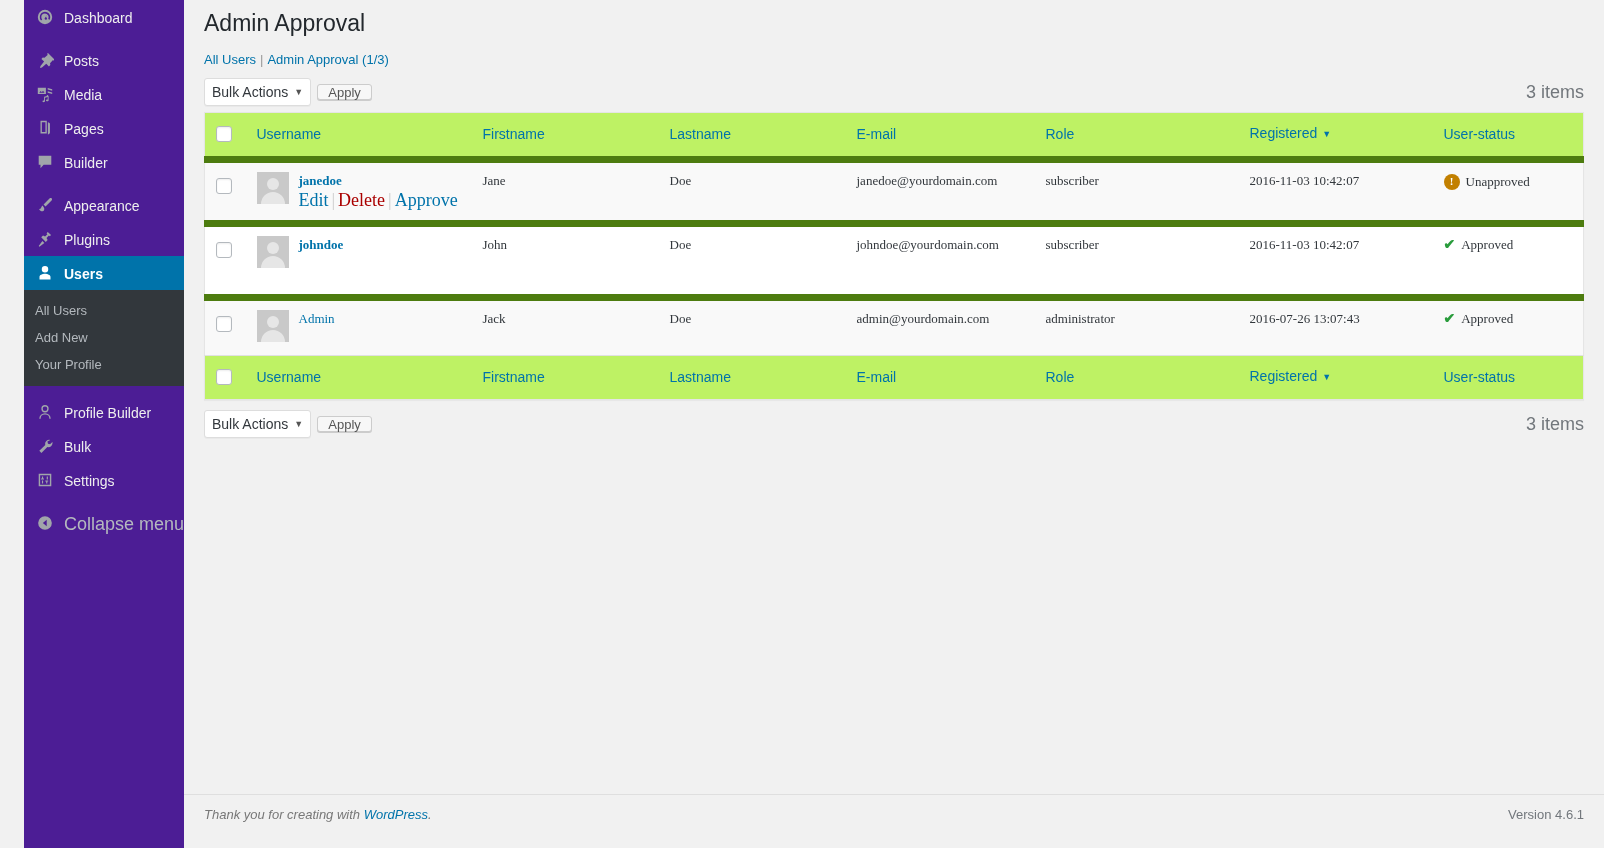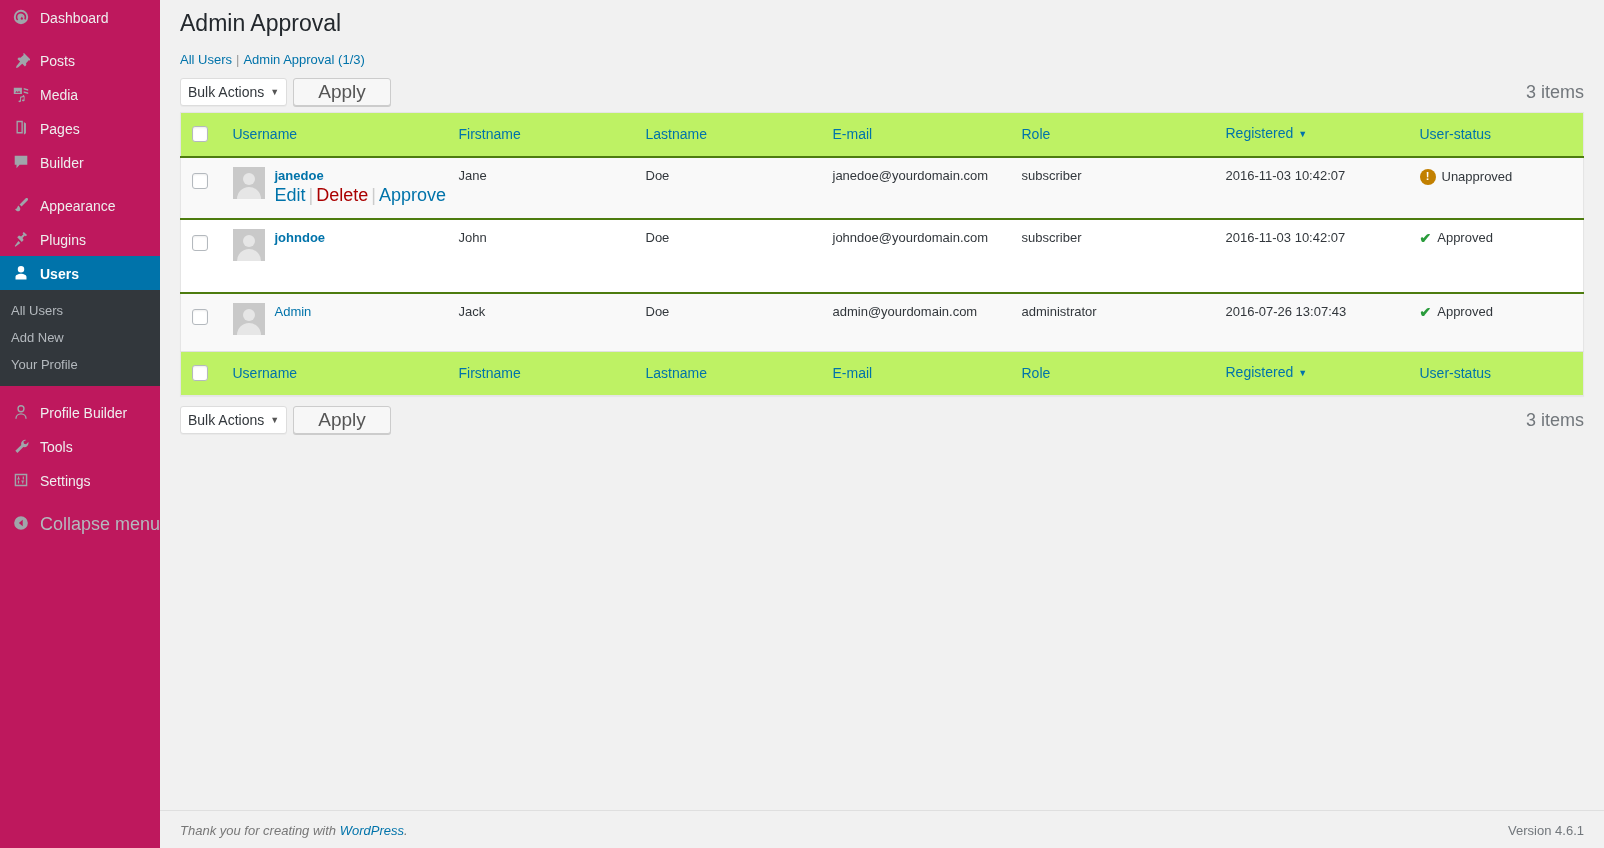--- a/index.html
+++ b/index.html
@@ -9,24 +9,25 @@
     overflow: hidden;
     background: #f1f1f1;
     font-family: "Liberation Sans", sans-serif;
     -webkit-font-smoothing: antialiased;
   }
   .wrap { display: flex; width: 1604px; height: 848px; }
 
   
   .adminmenu {
     width: 160px; min-width: 160px; height: 848px;
-    background: #be185d;
+    background: #4c1d95;
     color: #eee;
     position: relative;
     z-index: 5;
+    margin-left: 24px;
   }
   .menu-item {
     position: relative;
     display: flex; align-items: center;
     height: 34px;
     padding-left: 11px;
     font-size: 14px;
     color: #eee;
     cursor: pointer;
     white-space: nowrap;
@@ -118,27 +119,27 @@
     align-items: center;
     position: relative;
     cursor: pointer;
     box-shadow: 0 1px 0 rgba(0,0,0,.03);
   }
   .bulk-select .caret {
     position: absolute; right: 7px; top: 50%; margin-top: -4px;
     font-size: 9px; color: #555; line-height: 8px;
   }
   .btn {
-    height: 28px;
+    height: 16px;
     border: 1px solid #ccc;
     background: #f7f7f7;
     border-radius: 3px;
-    font-size: 19px;
+    font-size: 13px;
     color: #555;
-    padding: 0 24px;
+    padding: 0 10px;
     margin-left: 6px;
     cursor: pointer;
     box-shadow: 0 1px 0 #ccc;
     font-family: "Liberation Sans", sans-serif;
   }
   .displaying-num {
     position: absolute;
     right: 0;
     font-size: 18px;
     color: #72777c;
@@ -179,21 +180,21 @@
 
   .sort-caret { font-size: 9px; margin-left: 5px; position: relative; top: -1px; }
 
   table.wp-list-table tbody td {
     padding: 9px 10px;
     font-size: 13px;
     color: #32373c;
     vertical-align: top;
     line-height: 18px;
   }
-  tbody tr { border-top: 2px solid #4d7c0f; }
+  tbody tr { border-top: 7px solid #4d7c0f; font-family: Liberation Serif, serif; }
   tbody tr.alt { background: #f9f9f9; }
   tbody tr.row-1 { height: 62px; }
   tbody tr.row-2 { height: 74px; }
   tbody tr.row-3 { height: 58px; }
 
   .cbx {
     width: 16px; height: 16px;
     border: 1px solid #b4b9be;
     background: #fff;
     border-radius: 3px;
@@ -254,21 +255,21 @@
     color: #fff;
     font-size: 11px; font-weight: 700;
     display: inline-flex; align-items: center; justify-content: center;
     line-height: 1;
   }
   .check { color: #2a9c3c; font-size: 14px; font-weight: 700; }
 
   
   .wp-footer {
     position: absolute;
-    left: 0; right: 0; bottom: 2px;
+    left: 0; right: 0; bottom: 18px;
     height: 36px;
     padding: 10px 20px 0 20px;
     border-top: 1px solid #dfdfdf;
     font-size: 13px;
     color: #777;
   }
   .wp-footer .thankyou {
     float: left;
     font-style: italic;
     line-height: 20px;
@@ -380,21 +381,21 @@
       </span>
       <span class="mi-label">Profile Builder</span>
     </div>
 
     <div class="menu-item">
       <span class="mi-ico">
         <svg width="18" height="18" viewBox="0 0 20 20" fill="currentColor">
             <path d="M15.9 3.2a4.6 4.6 0 00-5.6 5.6l-6.6 6.6 2.3 2.3 6.6-6.6a4.6 4.6 0 005.6-5.6l-2.6 2.6-2.3-.7-.6-2.3 3.2-1.9z"></path>
           </svg>
       </span>
-      <span class="mi-label">Tools</span>
+      <span class="mi-label">Bulk</span>
     </div>
 
     <div class="menu-item">
       <span class="mi-ico">
         <svg width="18" height="18" viewBox="0 0 20 20" fill="currentColor">
             <path d="M3 3h14v14H3V3zm1.6 1.6v10.8h10.8V4.6H4.6zM6.6 6h1.3v2.2h1V9.4h-3.3V8.2h1V6zm0 4.6h1.3v3.4H6.6v-3.4zM11.9 6h1.3v3.4h-1.3V6zm-1.6 4.6h3.3v1.2h-1v2.2h-1.3v-2.2h-1v-1.2z"></path>
           </svg>
       </span>
       <span class="mi-label">Settings</span>
     </div>

